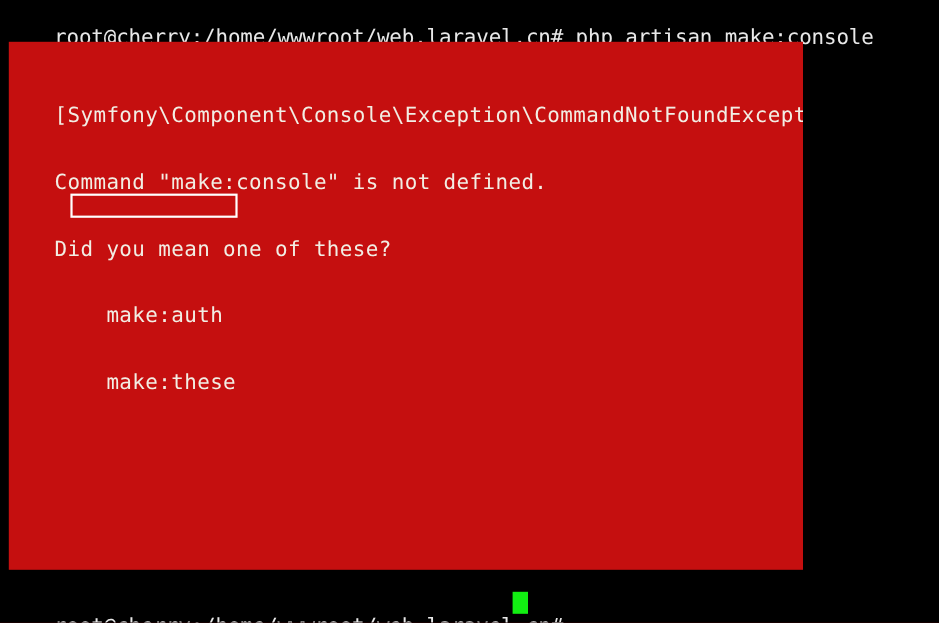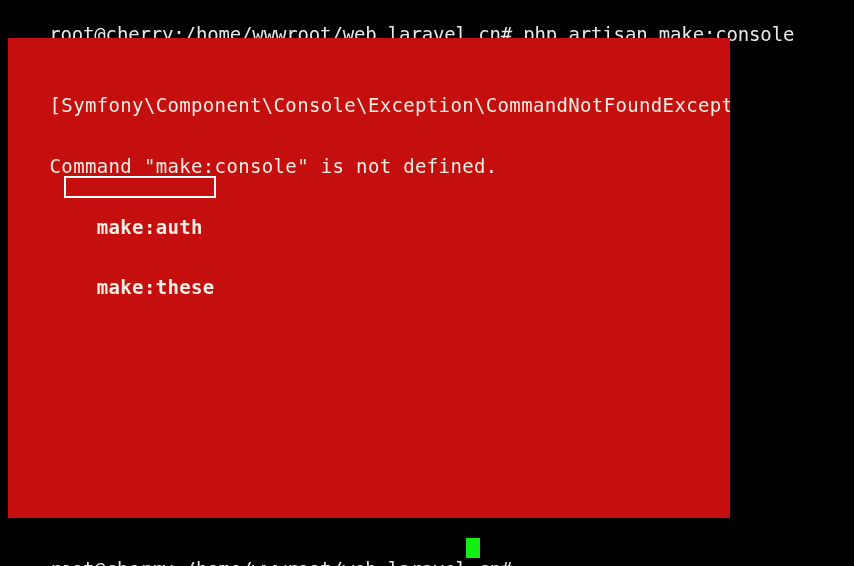--- a/index.html
+++ b/index.html
@@ -58,21 +58,21 @@
     position: absolute;
     left: 18px;
     top: 17px;
     white-space: pre;
     color: #f2eee4;
     font-size: 19px;
     line-height: 20.2px;
     letter-spacing: 0.35px;
   }
   .err-line { white-space: pre; height: 20.2px; }
-  .cmd-item { white-space: pre; height: 20.2px; font-weight: bold; }
+  .cmd-item { white-space: pre; height: 20.2px; }
 
   
   #highlight-box {
     position: absolute;
     left: 56px;
     top: 138px;
     width: 152px;
     height: 22px;
     border: 2px solid #ffffff;
     box-sizing: border-box;
@@ -86,20 +86,21 @@
 <div id="terminal">
 
   <div class="prompt-line" id="prompt-top">
     <span class="prompt-seg">root@cherry:/home/wwwroot/web.laravel.cn# php artisan make:console</span>
   </div>
 
   <div id="error-panel">
     <div id="error-text">
       <div class="err-line">  [Symfony\Component\Console\Exception\CommandNotFoundException]  </div>
       <div class="err-line">  Command "make:console" is not defined.</div>
+      <div class="err-line">  Did you mean one of these?</div>
       <div class="cmd-item">      make:auth</div>
       <div class="cmd-item">      make:these</div>
       
       
       
       
       
       
       
       

